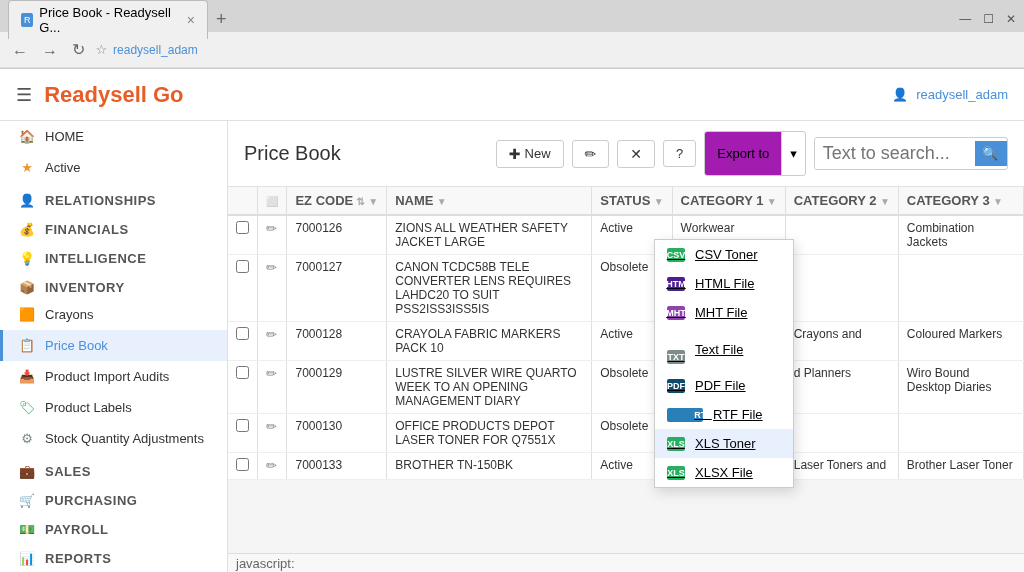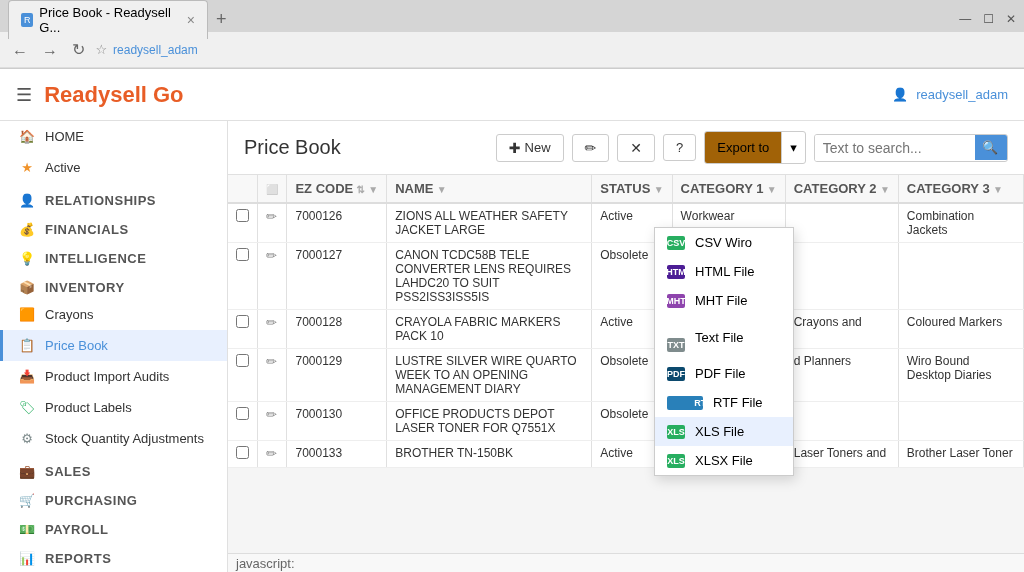--- a/index.html
+++ b/index.html
@@ -46,38 +46,38 @@
     .sidebar-icon.gray { color: #7f8c8d; }
 
     
     .main { flex: 1; display: flex; flex-direction: column; overflow: hidden; background: #f5f5f5; }
     .content-header { background: white; border-bottom: 1px solid #e0e0e0; padding: 10px 16px; display: flex; align-items: center; gap: 8px; }
     .page-title { font-size: 20px; font-weight: normal; color: #333; flex: 1; }
     .toolbar-btn { display: flex; align-items: center; gap: 4px; padding: 5px 12px; border: 1px solid #ccc; border-radius: 3px; background: white; cursor: pointer; font-size: 13px; color: #333; }
     .toolbar-btn.new-btn { color: #333; }
     .toolbar-btn-icon { font-size: 14px; }
     .export-btn { display: flex; align-items: center; gap: 0; border: 1px solid #ccc; border-radius: 3px; overflow: hidden; }
-    .export-main { padding: 8px 12px; background: #a16207; cursor: pointer; border-right: 1px solid #ccc; font-size: 13px; }
+    .export-main { padding: 14px 12px; background: #a21caf; cursor: pointer; border-right: 1px solid #ccc; font-size: 13px; }
     .export-dropdown { padding: 5px 8px; background: white; cursor: pointer; }
     .search-box { display: flex; align-items: center; border: 1px solid #ccc; border-radius: 3px; overflow: hidden; }
-    .search-input { border: none; outline: none; padding: 5px 8px; font-size: 14px; width: 160px; color: #404040; }
+    .search-input { border: none; outline: none; padding: 5px 8px; font-size: 18px; width: 160px; color: #404040; }
     .search-btn { background: #4a90d9; color: white; border: none; padding: 5px 8px; cursor: pointer; }
 
     
     .table-container { flex: 1; overflow: auto; background: white; margin: 0; position: relative; }
     table { width: 100%; border-collapse: collapse; }
     thead tr { background: #f8f8f8; border-bottom: 2px solid #ddd; }
     th { padding: 6px 8px; text-align: left; font-weight: bold; color: #555; font-size: 12px; border-right: 1px solid #e0e0e0; white-space: nowrap; position: relative; }
     td { padding: 5px 8px; border-bottom: 1px solid #eee; border-right: 1px solid #e0e0e0; color: #333; font-size: 12px; vertical-align: top; }
     .check-col { width: 24px; }
     .edit-col { width: 24px; }
     .row-checkbox { margin: 0; }
     .edit-icon { color: #888; cursor: pointer; }
     .export-dropdown-menu { position: absolute; top: 52px; right: 230px; background: white; border: 1px solid #ccc; box-shadow: 2px 4px 12px rgba(0,0,0,0.15); z-index: 100; width: 140px; pointer-events: all; }
-    .dropdown-item { display: flex; align-items: center; padding: 7px 12px; cursor: pointer; gap: 10px; font-size: 13px; }
+    .dropdown-item { display: flex; align-items: center; padding: 7px 12px; cursor: pointer; gap: 10px; font-size: 13px; text-decoration: underline; }
     .dropdown-item.selected { background: #e8f0fe; }
     .di-icon { width: 18px; height: 14px; border-radius: 2px; display: flex; align-items: center; justify-content: center; font-size: 9px; font-weight: bold; color: white; flex-shrink: 0; }
     .di-csv { background: #27ae60; }
     .di-html { background: #e67e22; }
     .di-img { background: #e74c3c; }
     .di-mht { background: #8e44ad; }
     .di-txt { background: #7f8c8d; }
     .di-pdf { background: #c0392b; }
     .di-rtf { background: #2980b9; }
     .di-xls { background: #27ae60; }
@@ -325,21 +325,21 @@
     <td>Laser Toners and</td>
     <td>Brother Laser Toner</td>
   </tr>
               </tbody>
           </table>
         </div>
 
         <div class="export-dropdown-menu">
           <div class="dropdown-item">
             <div class="di-icon di-csv" style="background:#27ae60;">CSV</div>
-            <span>CSV Wiro</span>
+            <span>CSV Toner</span>
           </div>
           <div class="dropdown-item">
             <div class="di-icon di-html" style="background:#4c1d95;">HTM</div>
             <span>HTML File</span>
           </div>
           <div class="dropdown-item">
             <div class="di-icon di-mht" style="background:#8e44ad;">MHT</div>
             <span>MHT File</span>
           </div>
           <div class="dropdown-item">
@@ -349,21 +349,21 @@
           <div class="dropdown-item">
             <div class="di-icon di-pdf" style="background:#0c4a6e;">PDF</div>
             <span>PDF File</span>
           </div>
           <div class="dropdown-item">
             <div class="di-icon di-rtf" style="background:#2980b9;padding-left:36px;">RTF</div>
             <span>RTF File</span>
           </div>
           <div class="dropdown-item selected">
             <div class="di-icon di-xls" style="background:#27ae60;">XLS</div>
-            <span>XLS File</span>
+            <span>XLS Toner</span>
           </div>
           <div class="dropdown-item">
             <div class="di-icon di-xlsx" style="background:#27ae60;">XLS</div>
             <span>XLSX File</span>
           </div>
         </div>
       </div>
 
       <div class="status-bar">
         <span>javascript:</span>

